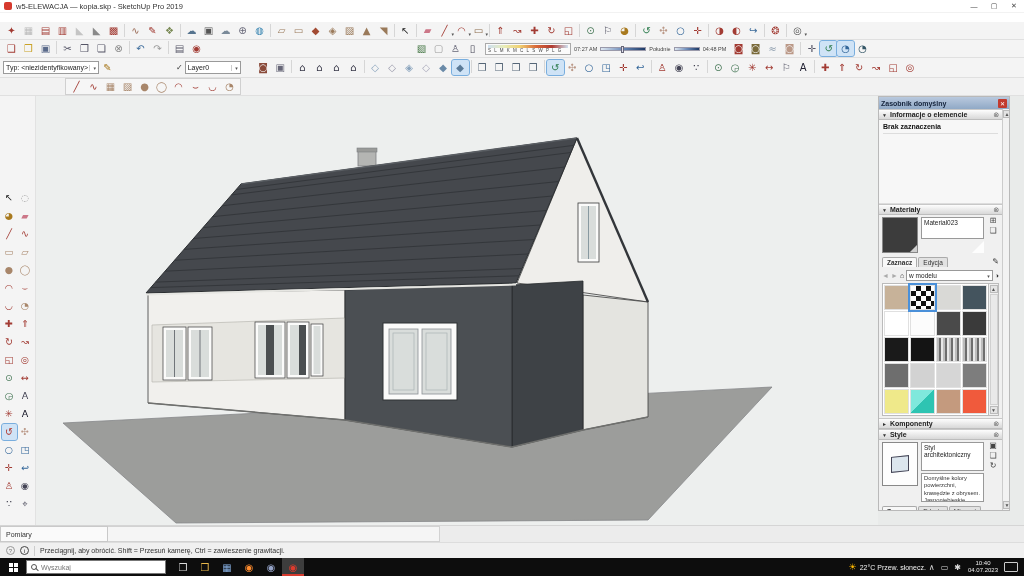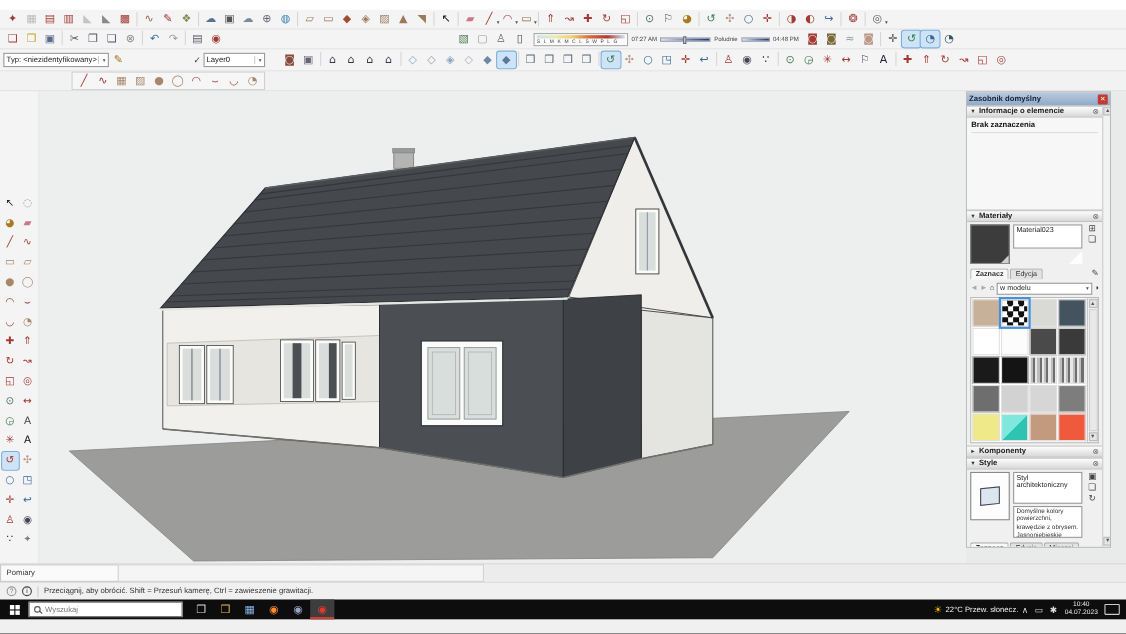--- a/index.html
+++ b/index.html
@@ -115,20 +115,27 @@
   .sun{color:#ffb900;font-size:9px;}
   .trayic{font-size:8px;color:#ddd;margin:0 3px;flex:none;}
   .clock{font-size:6px;line-height:1.15;text-align:center;color:#eee;margin:0 4px;flex:none;}
   .notif{width:14px;height:10px;border:1px solid #ccc;border-radius:1px;margin:0 6px 0 2px;flex:none;}
 </style>
 </head>
 <body>
 
 <div id="app">
 
+  <div class="titlebar">
+    <span class="su-logo"></span>
+    <span class="title-text">w5-ELEWACJA — kopia.skp - SketchUp Pro 2019</span>
+    <span class="win-btn">—</span>
+    <span class="win-btn">▢</span>
+    <span class="win-btn close">✕</span>
+  </div>
 
   <div class="menubar">
 
   <span class="mitem"></span>
       <span class="mitem"></span>
       <span class="mitem"></span>
       <span class="mitem"></span>
       <span class="mitem"></span>
       <span class="mitem"></span>
       <span class="mitem"></span>

